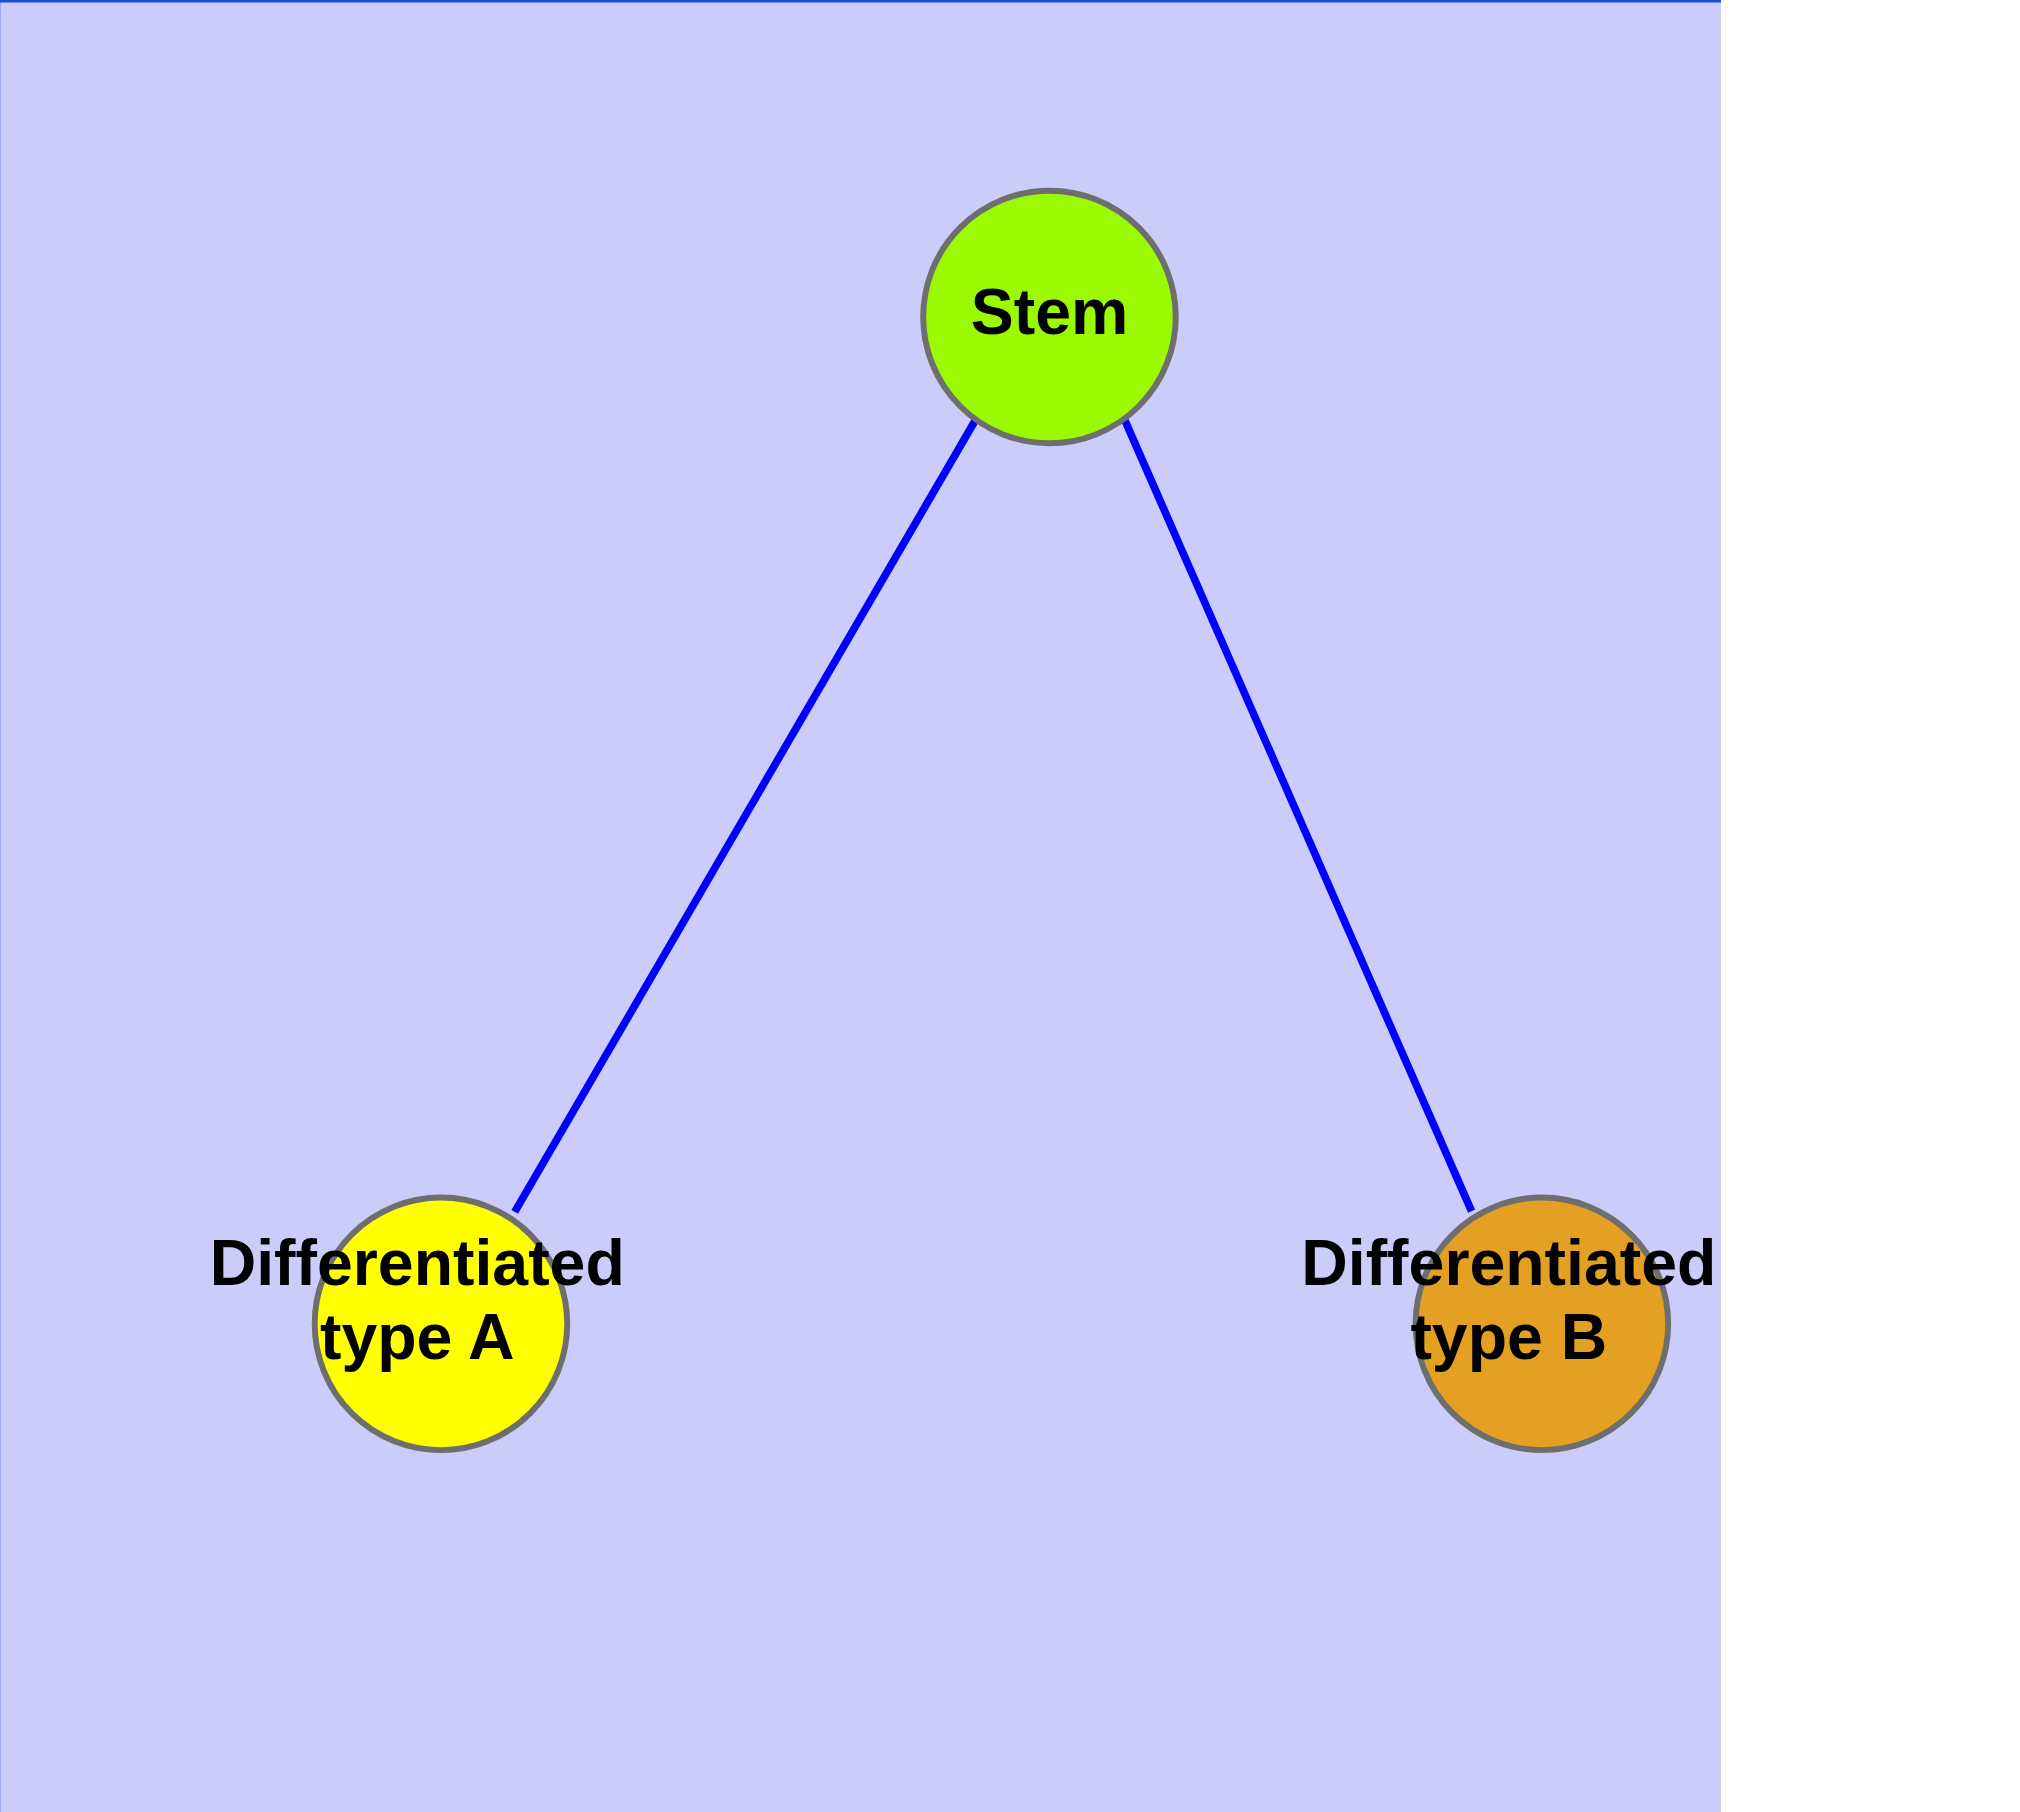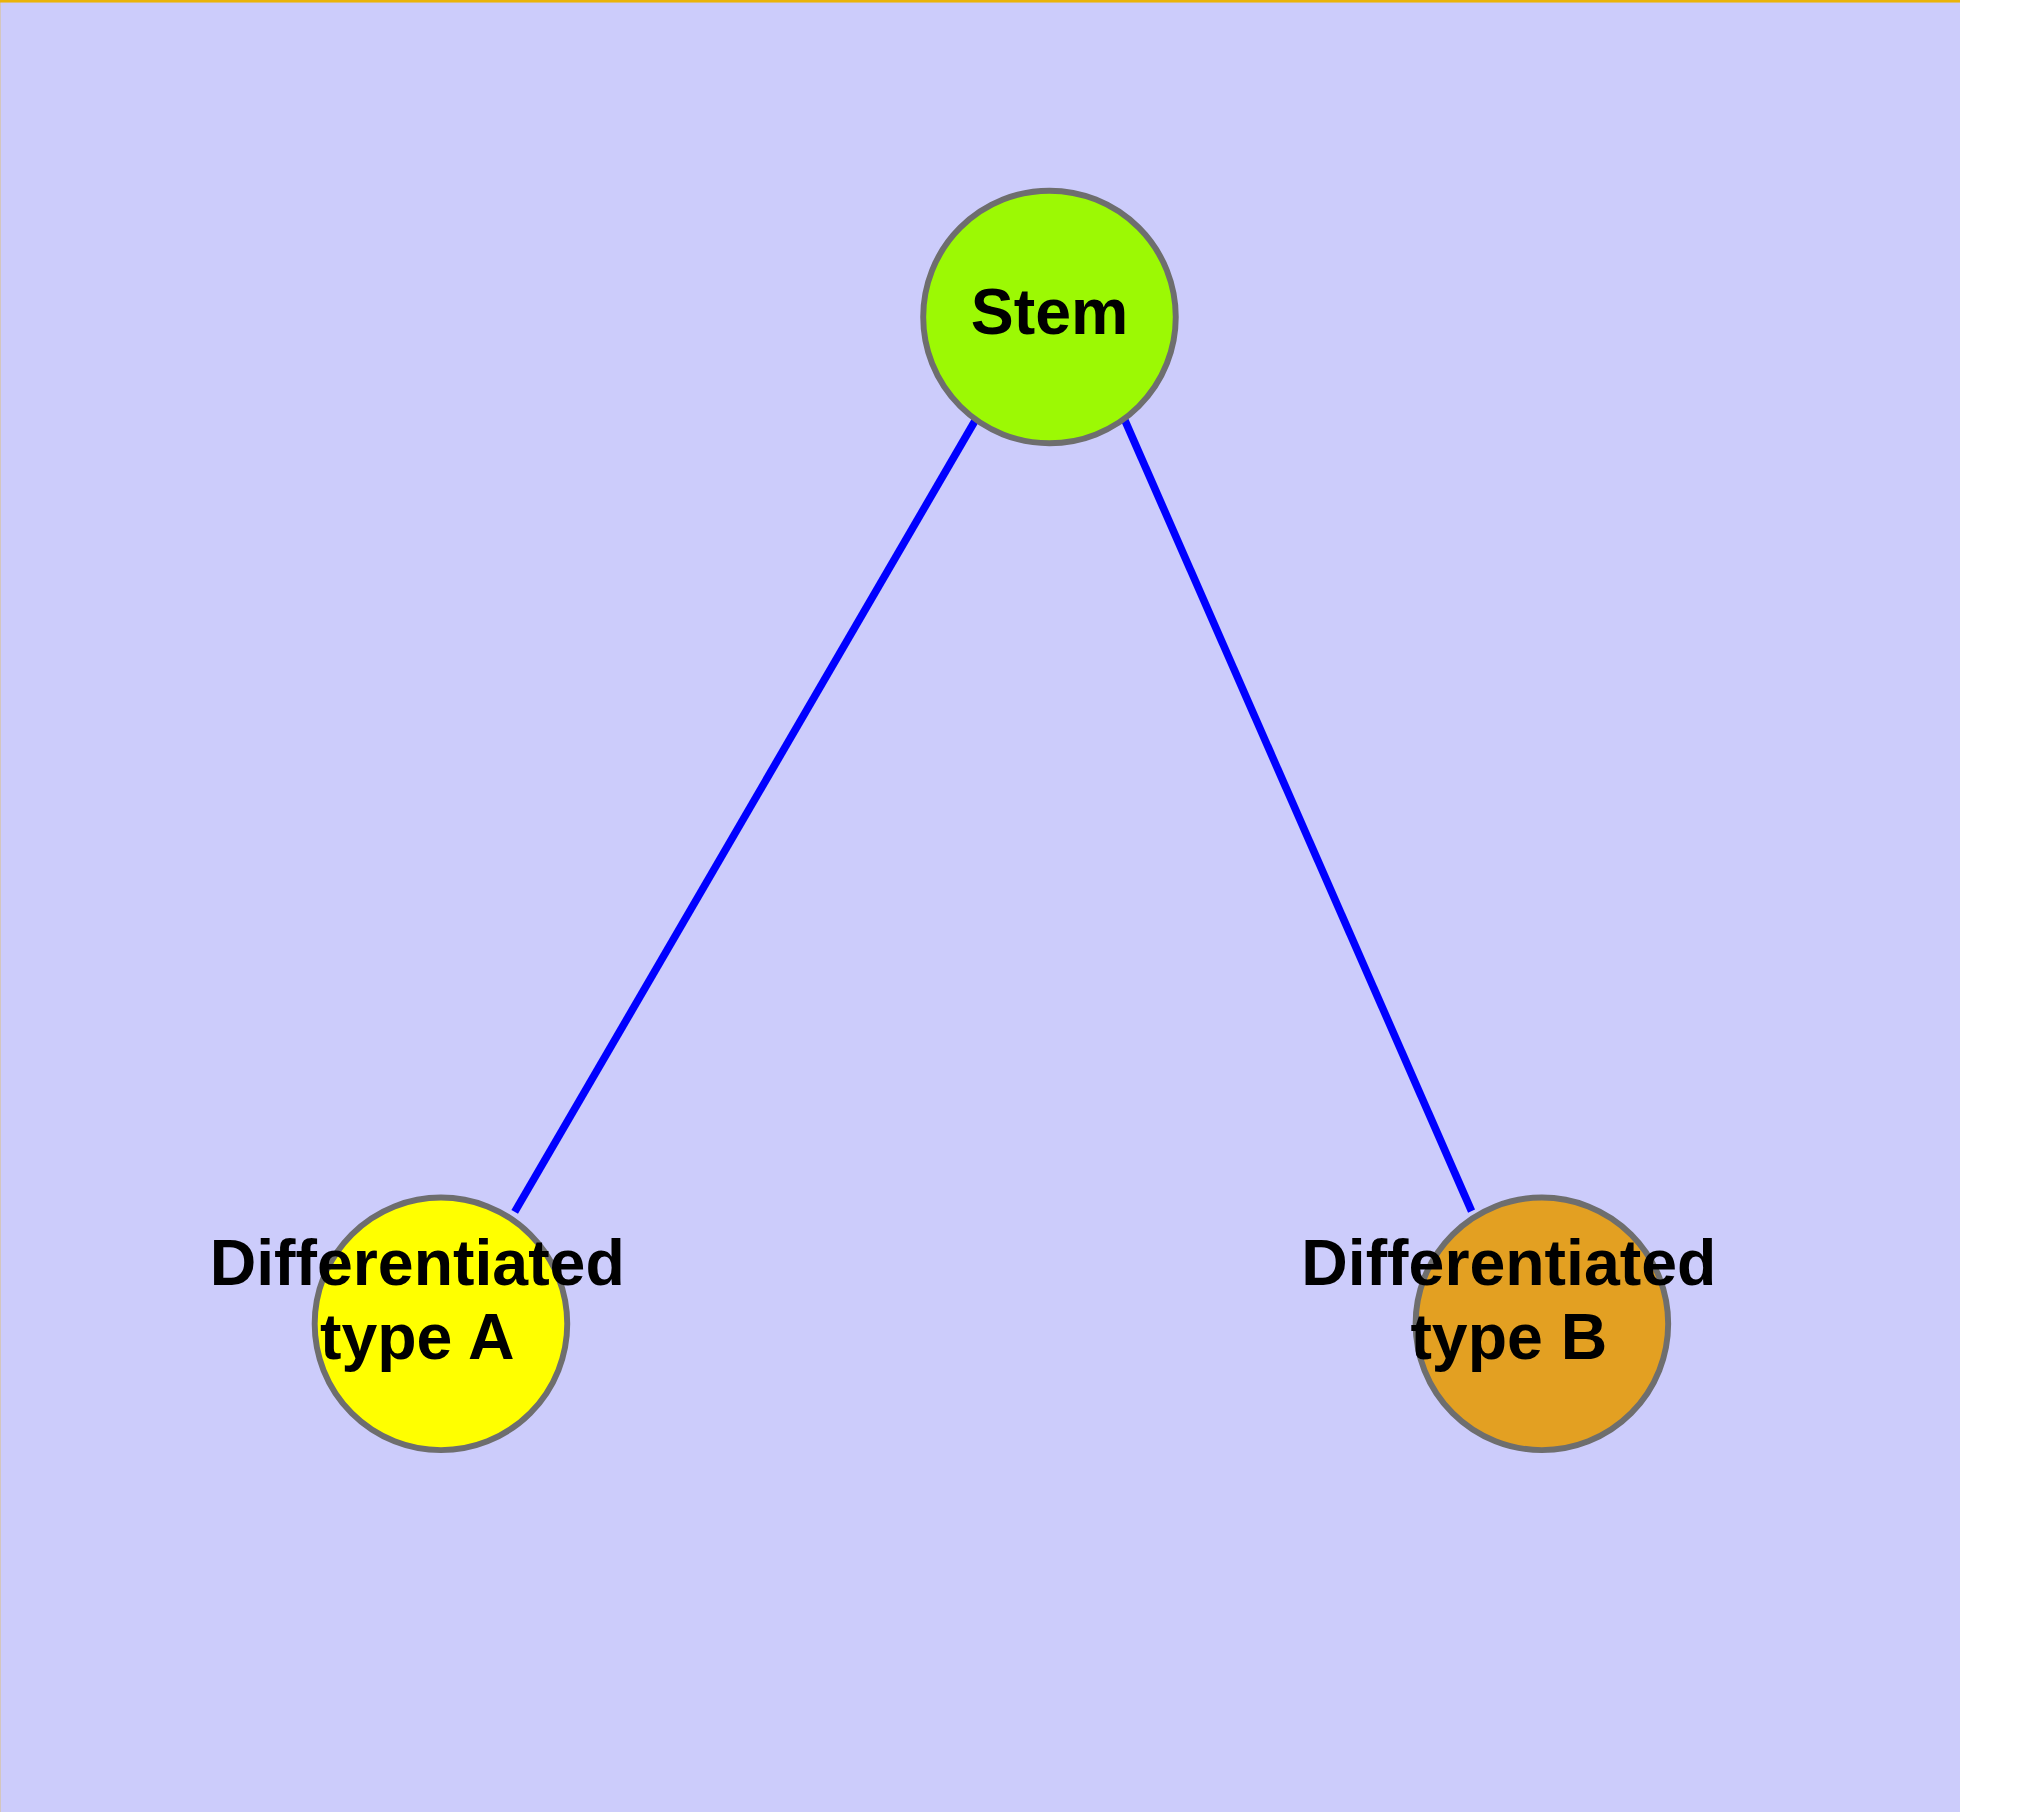--- a/index.html
+++ b/index.html
@@ -35,21 +35,21 @@
     font-weight: bold;
     fill: #000000;
     text-anchor: middle;
     dominant-baseline: middle;
     paint-order: normal;
   }
 </style>
 </head>
 <body>
 
-<div id="canvas-root" style="width: 1960px; height: 1812px; background: #eab308;">
+<div id="canvas-root" style="width: 1721px; height: 1812px; background: #1d4ed8;">
   <svg id="graph-svg" viewBox="0 0 2384 2138" xmlns="http://www.w3.org/2000/svg">
 
     <rect id="bg-rect" x="0" y="3" width="2384" height="2135" fill="#ccccfb"></rect>
 
     <g id="edge-layer">
         <line class="edge-line" x1="1151" y1="495" x2="607" y2="1430" stroke="#0000ff" stroke-width="9"></line>
         <line class="edge-line" x1="1327" y1="496" x2="1736" y2="1429" stroke="#0000ff" stroke-width="9"></line>
       </g>
     <g id="node-layer">
         <circle class="node-circle" cx="1238" cy="374" r="149" fill="#9cf904" stroke="#6e6e6e" stroke-width="7"></circle>

